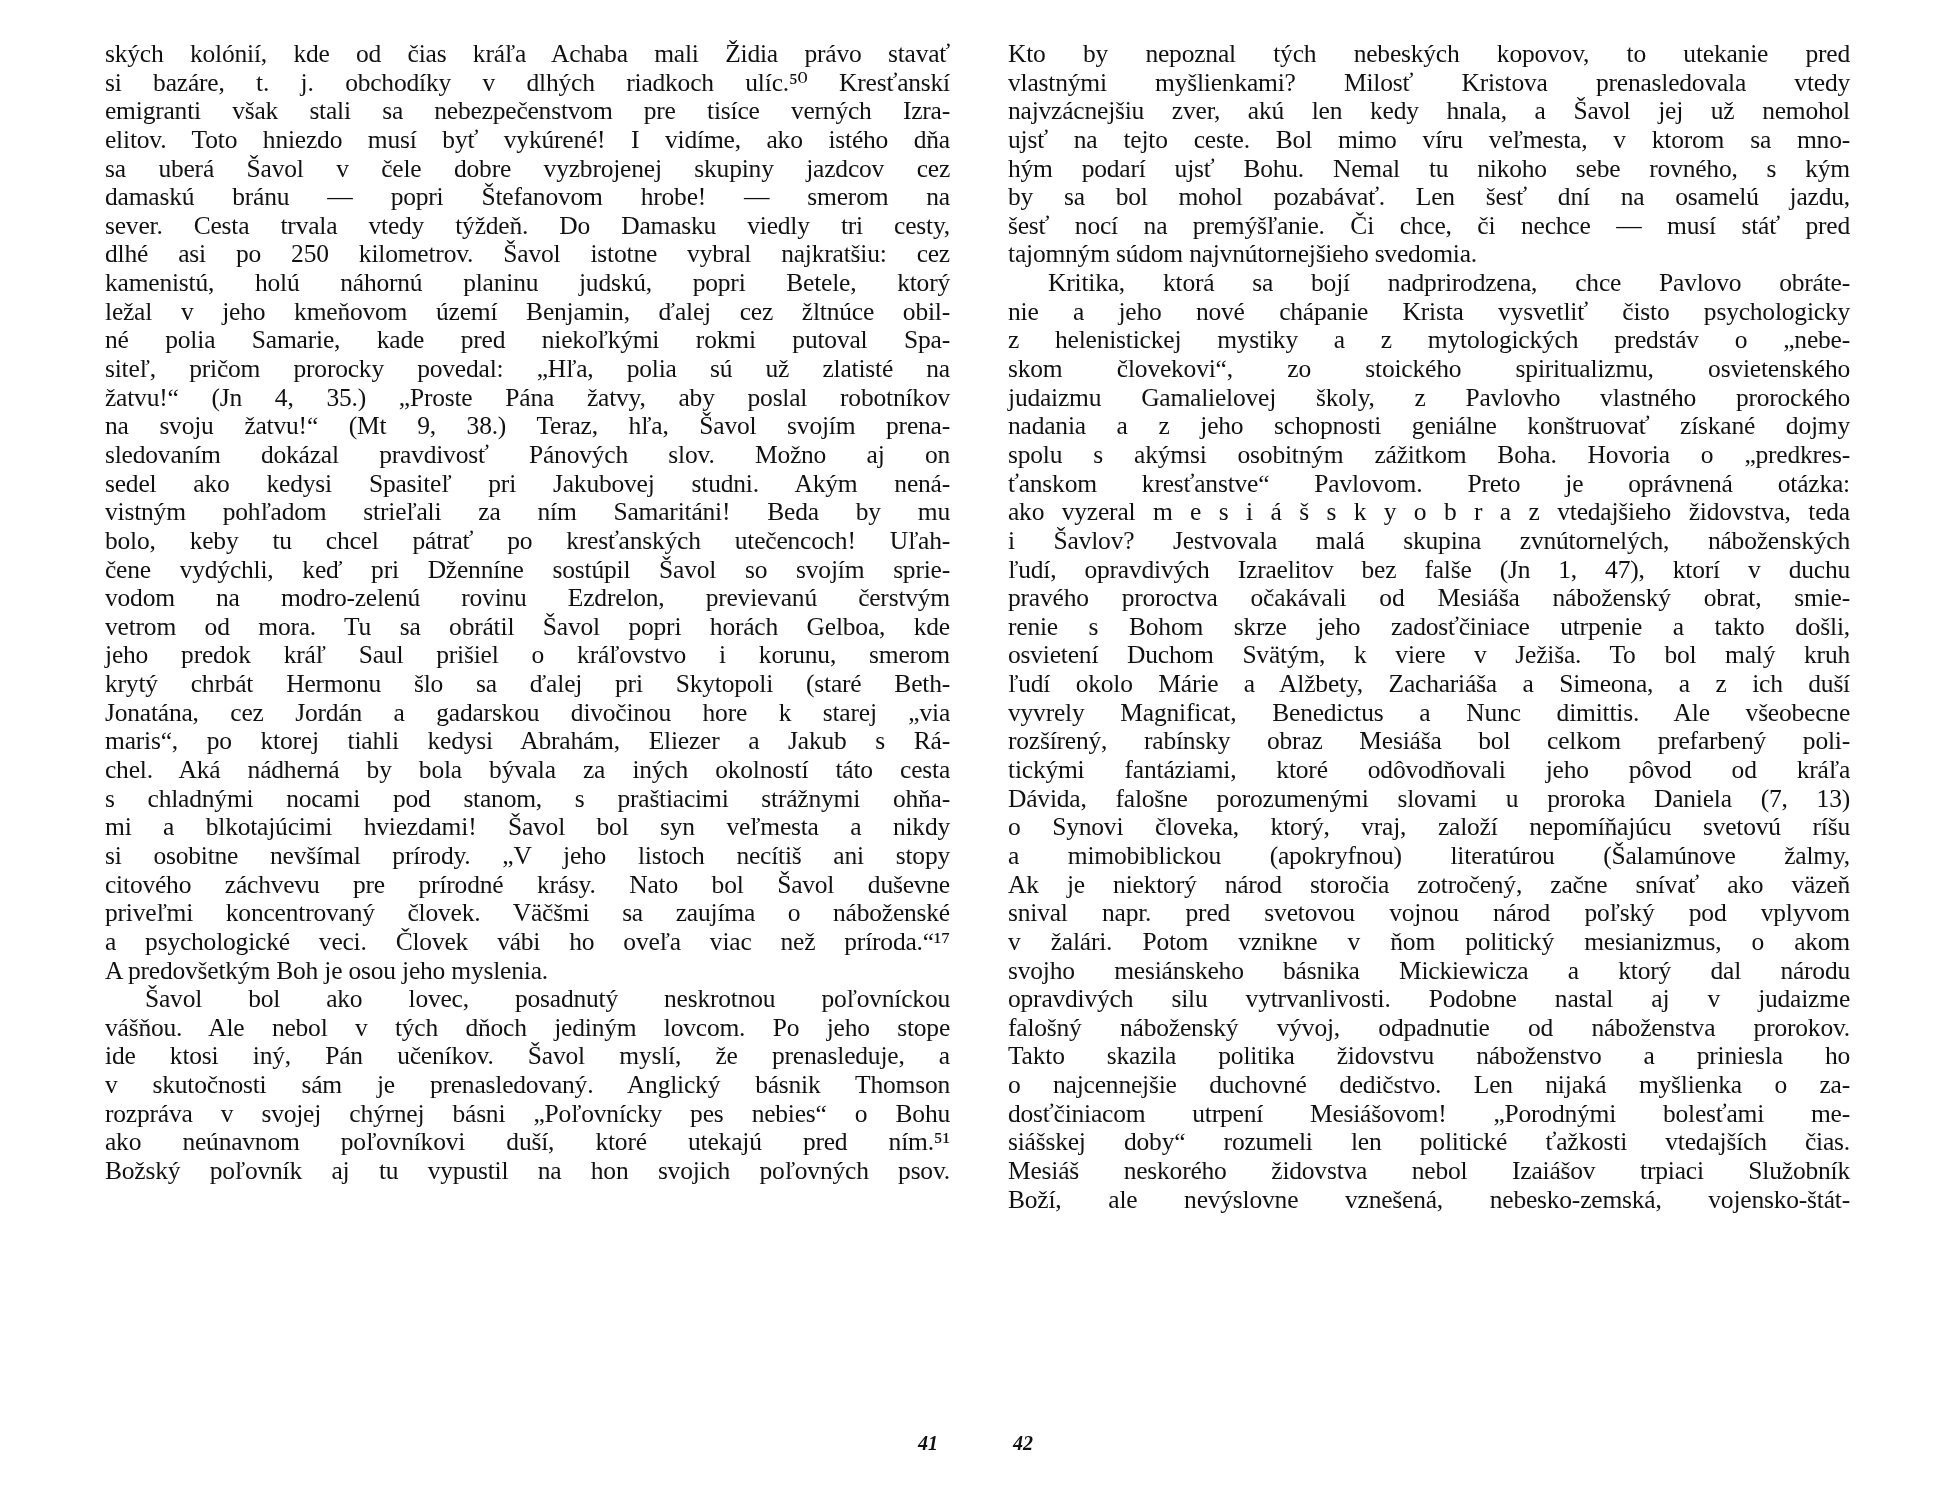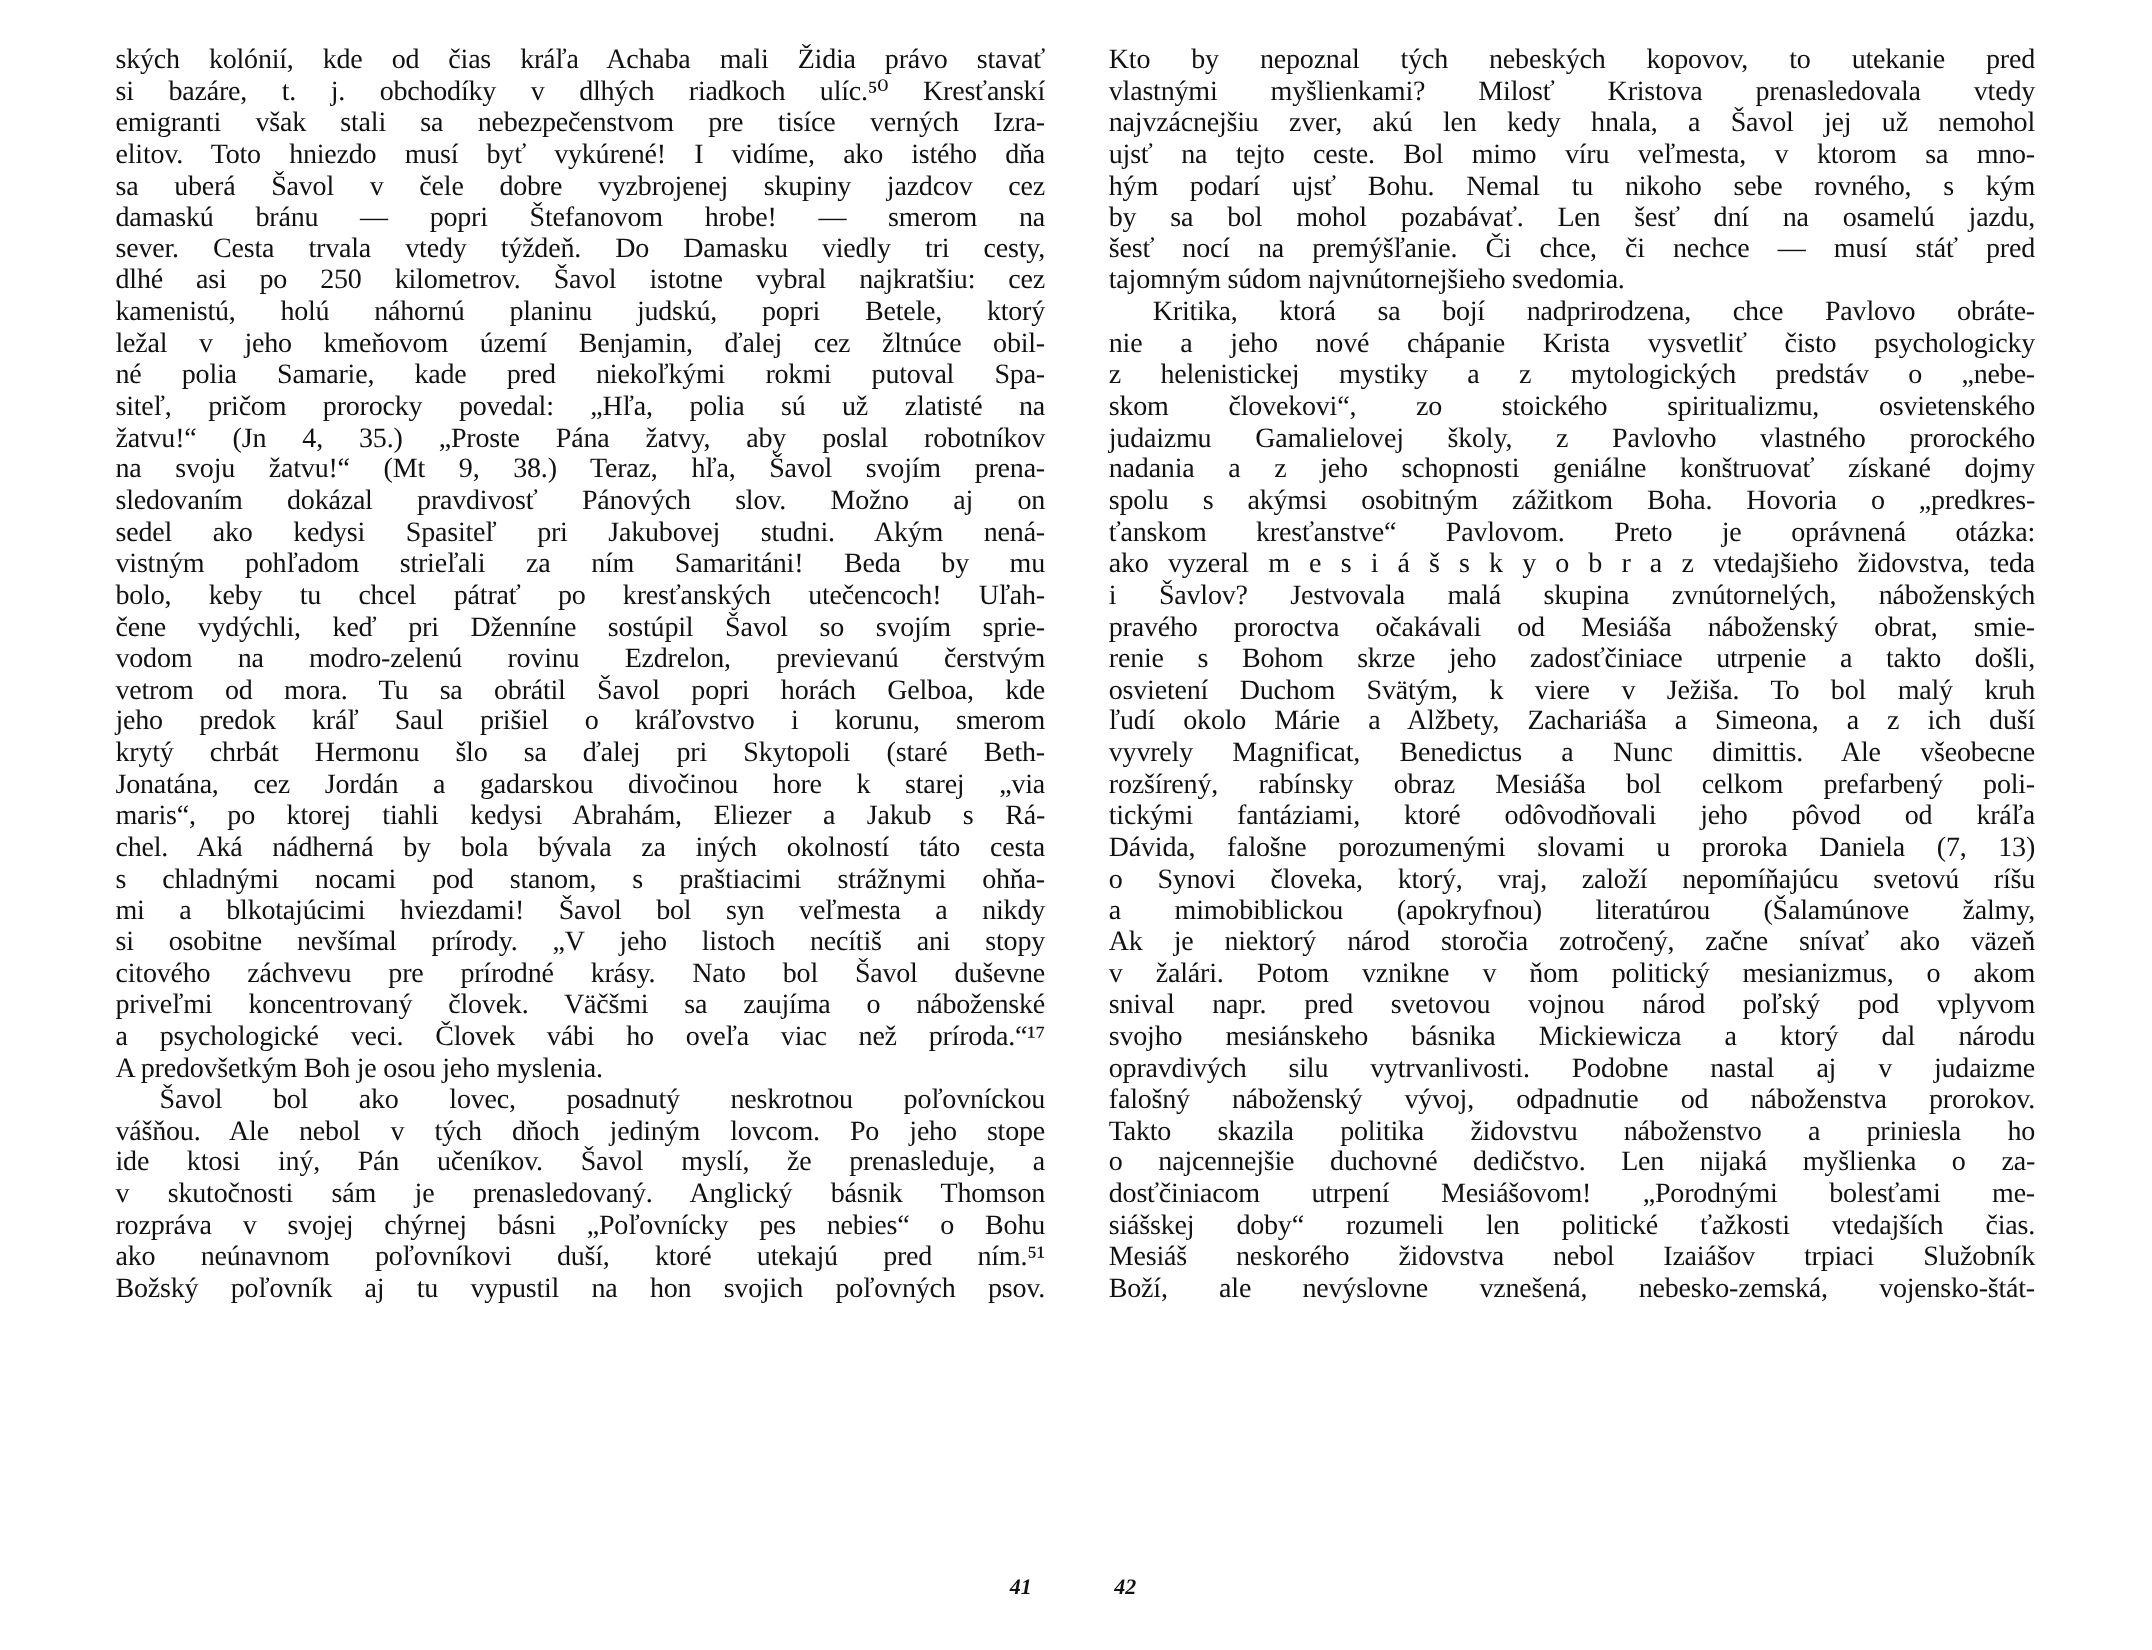--- a/index.html
+++ b/index.html
@@ -74,33 +74,34 @@
     <span class="line indent">Kritika, ktorá sa bojí nadprirodzena, chce Pavlovo obráte-</span>
     <span class="line">nie a jeho nové chápanie Krista vysvetliť čisto psychologicky</span>
     <span class="line">z helenistickej mystiky a z mytologických predstáv o „nebe-</span>
     <span class="line">skom človekovi“, zo stoického spiritualizmu, osvietenského</span>
     <span class="line">judaizmu Gamalielovej školy, z Pavlovho vlastného prorockého</span>
     <span class="line">nadania a z jeho schopnosti geniálne konštruovať získané dojmy</span>
     <span class="line">spolu s akýmsi osobitným zážitkom Boha. Hovoria o „predkres-</span>
     <span class="line">ťanskom kresťanstve“ Pavlovom. Preto je oprávnená otázka:</span>
     <span class="line">ako vyzeral m e s i á š s k y  o b r a z vtedajšieho židovstva, teda</span>
     <span class="line">i Šavlov? Jestvovala malá skupina zvnútornelých, náboženských</span>
+    <span class="line">ľudí, opravdivých Izraelitov bez falše (Jn 1, 47), ktorí v duchu</span>
     <span class="line">pravého proroctva očakávali od Mesiáša náboženský obrat, smie-</span>
     <span class="line">renie s Bohom skrze jeho zadosťčiniace utrpenie a takto došli,</span>
     <span class="line">osvietení Duchom Svätým, k viere v Ježiša. To bol malý kruh</span>
     <span class="line">ľudí okolo Márie a Alžbety, Zachariáša a Simeona, a z ich duší</span>
     <span class="line">vyvrely Magnificat, Benedictus a Nunc dimittis. Ale všeobecne</span>
     <span class="line">rozšírený, rabínsky obraz Mesiáša bol celkom prefarbený poli-</span>
     <span class="line">tickými fantáziami, ktoré odôvodňovali jeho pôvod od kráľa</span>
     <span class="line">Dávida, falošne porozumenými slovami u proroka Daniela (7, 13)</span>
     <span class="line">o Synovi človeka, ktorý, vraj, založí nepomíňajúcu svetovú ríšu</span>
     <span class="line">a mimobiblickou (apokryfnou) literatúrou (Šalamúnove žalmy,</span>
     <span class="line">Ak je niektorý národ storočia zotročený, začne snívať ako väzeň</span>
+    <span class="line">snival napr. pred svetovou vojnou národ poľský pod vplyvom</span>
     <span class="line">v žalári. Potom vznikne v ňom politický mesianizmus, o akom</span>
-    <span class="line">snival napr. pred svetovou vojnou národ poľský pod vplyvom</span>
     <span class="line">svojho mesiánskeho básnika Mickiewicza a ktorý dal národu</span>
     <span class="line">opravdivých silu vytrvanlivosti. Podobne nastal aj v judaizme</span>
     <span class="line">falošný náboženský vývoj, odpadnutie od náboženstva prorokov.</span>
     <span class="line">Takto skazila politika židovstvu náboženstvo a priniesla ho</span>
     <span class="line">o najcennejšie duchovné dedičstvo. Len nijaká myšlienka o za-</span>
     <span class="line">dosťčiniacom utrpení Mesiášovom! „Porodnými bolesťami me-</span>
     <span class="line">siášskej doby“ rozumeli len politické ťažkosti vtedajších čias.</span>
     <span class="line">Mesiáš neskorého židovstva nebol Izaiášov trpiaci Služobník</span>
     <span class="line">Boží, ale nevýslovne vznešená, nebesko-zemská, vojensko-štát-</span>
   </div>

